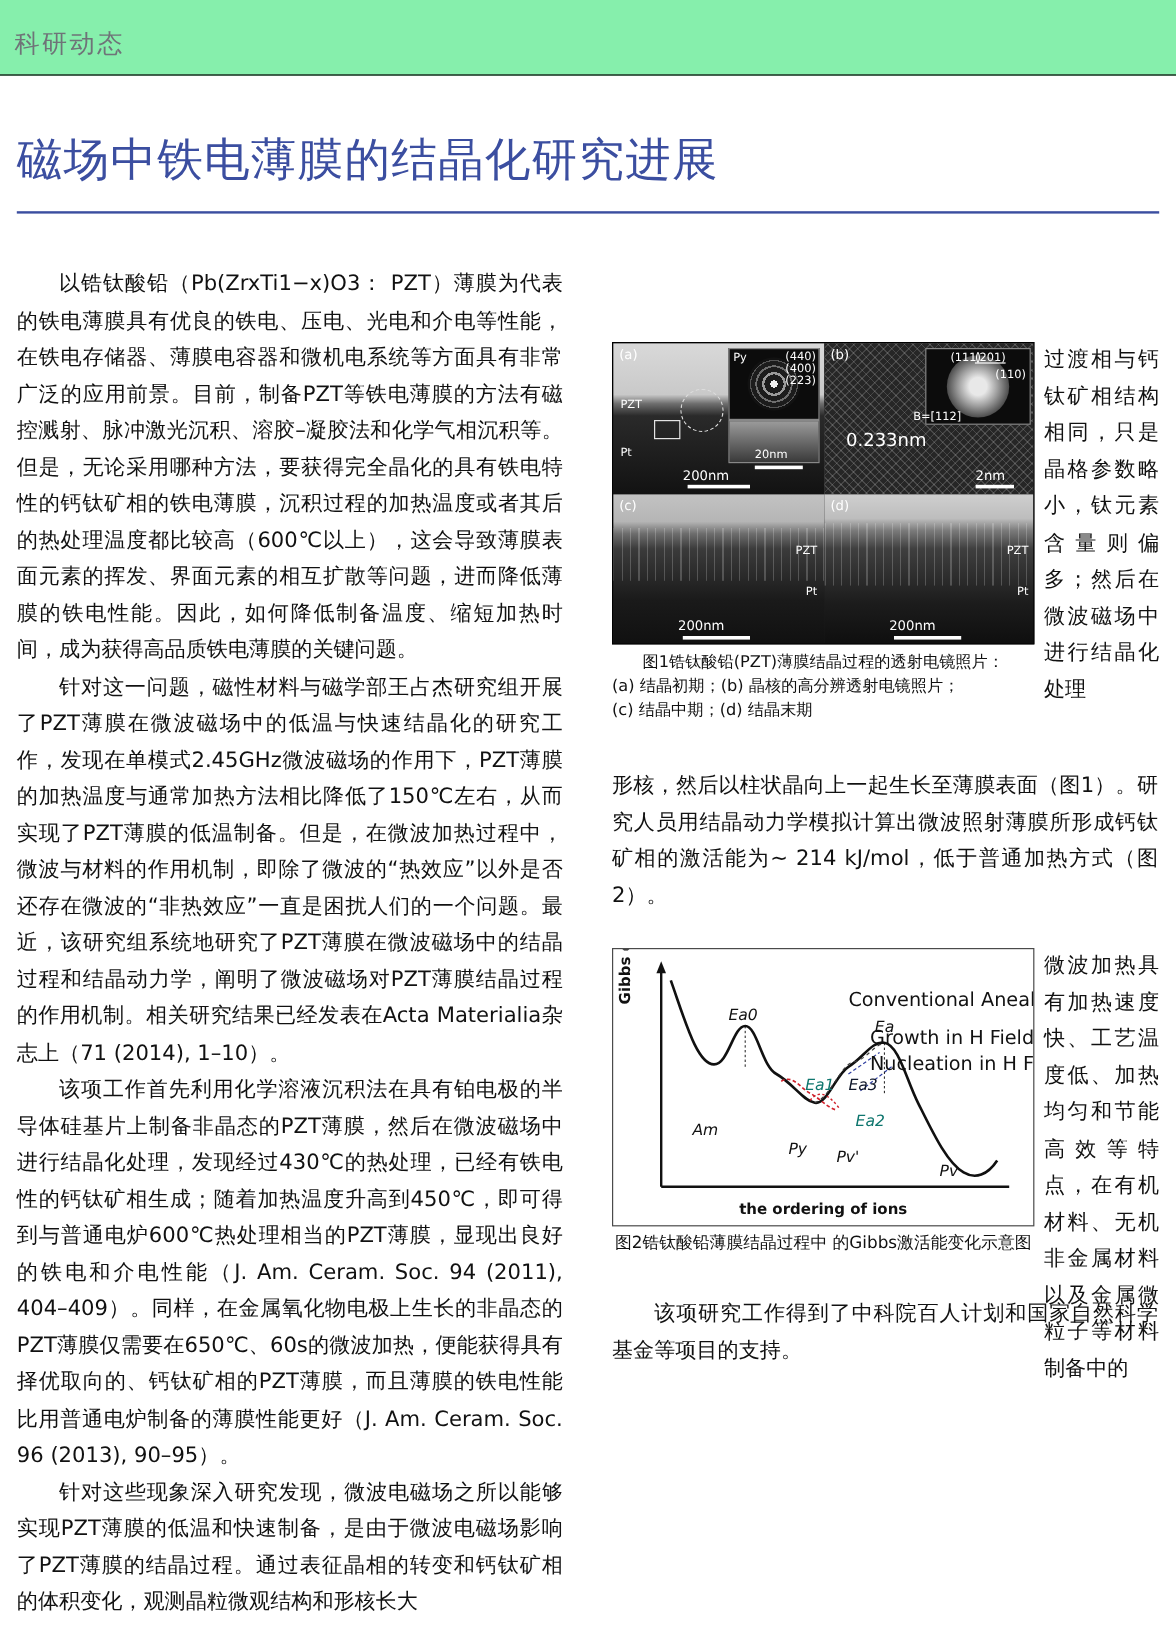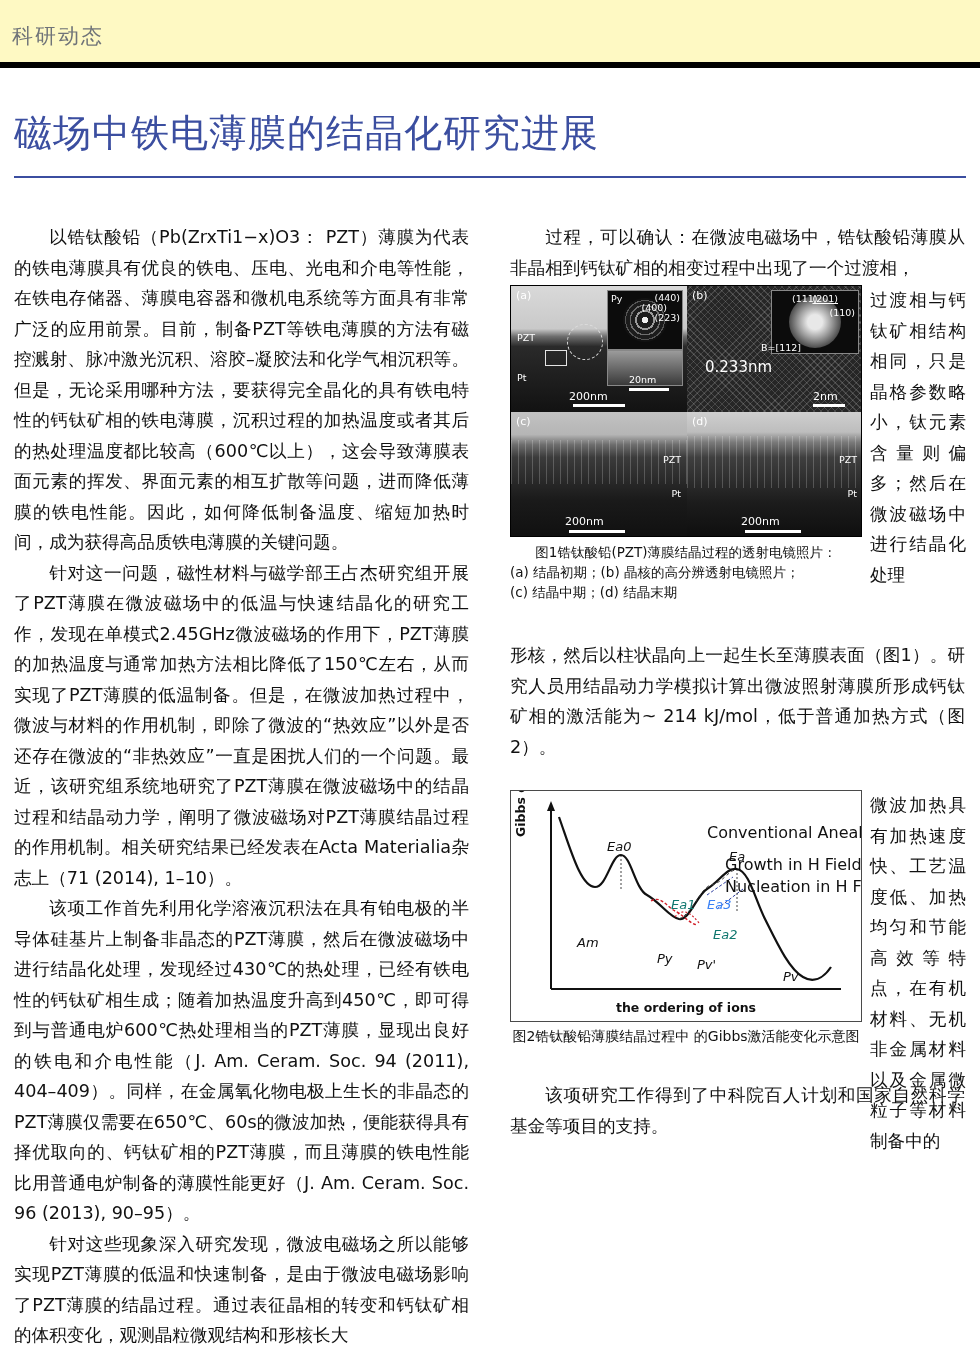--- a/index.html
+++ b/index.html
@@ -20,22 +20,22 @@
     width: 980px;
     height: 1366px;
     box-sizing: border-box;
   }
   
   .header-band {
     position: absolute;
     top: 0; left: 0;
     width: 980px;
     height: 62px;
-    background: #fef9c3;
-    border-bottom: 6px solid #000000;
+    background: #86efac;
+    border-bottom: 1px solid #000000;
   }
   .header-label {
     position: absolute;
     left: 12px;
     top: 22px;
     font-size: 21px;
     letter-spacing: 2px;
     color: #6f7378;
     font-family: "DejaVu Sans", sans-serif;
   }
@@ -236,21 +236,21 @@
     font-family: "DejaVu Sans", sans-serif;
   }
   .ann {
     position: absolute;
     font-size: 16px;
     font-family: "DejaVu Sans", sans-serif;
     white-space: nowrap;
   }
   .ann.big { font-size: 13px; font-style: italic; }
   .ann.red { color: #0f766e; }
-  .ann.blue { color: #3b82f6; }
+  .ann.blue { color: #0f172a; }
 
   
   .rc-top {
     position: absolute;
     left: 510px;
     top: 222px;
     width: 455px;
   }
   .rc-side {
     position: absolute;
@@ -289,38 +289,35 @@
   <div class="doc-title">磁场中铁电薄膜的结晶化研究进展</div>
   <div class="title-rule"></div>
 
   <div class="col col-left">
     <p>以锆钛酸铅（Pb(ZrxTi1−x)O3： PZT）薄膜为代表的铁电薄膜具有优良的铁电、压电、光电和介电等性能，在铁电存储器、薄膜电容器和微机电系统等方面具有非常广泛的应用前景。目前，制备PZT等铁电薄膜的方法有磁控溅射、脉冲激光沉积、溶胶–凝胶法和化学气相沉积等。但是，无论采用哪种方法，要获得完全晶化的具有铁电特性的钙钛矿相的铁电薄膜，沉积过程的加热温度或者其后的热处理温度都比较高（600℃以上），这会导致薄膜表面元素的挥发、界面元素的相互扩散等问题，进而降低薄膜的铁电性能。因此，如何降低制备温度、缩短加热时间，成为获得高品质铁电薄膜的关键问题。</p>
     <p>针对这一问题，磁性材料与磁学部王占杰研究组开展了PZT薄膜在微波磁场中的低温与快速结晶化的研究工作，发现在单模式2.45GHz微波磁场的作用下，PZT薄膜的加热温度与通常加热方法相比降低了150℃左右，从而实现了PZT薄膜的低温制备。但是，在微波加热过程中，微波与材料的作用机制，即除了微波的“热效应”以外是否还存在微波的“非热效应”一直是困扰人们的一个问题。最近，该研究组系统地研究了PZT薄膜在微波磁场中的结晶过程和结晶动力学，阐明了微波磁场对PZT薄膜结晶过程的作用机制。相关研究结果已经发表在Acta Materialia杂志上（71 (2014), 1–10）。</p>
     <p>该项工作首先利用化学溶液沉积法在具有铂电极的半导体硅基片上制备非晶态的PZT薄膜，然后在微波磁场中进行结晶化处理，发现经过430℃的热处理，已经有铁电性的钙钛矿相生成；随着加热温度升高到450℃，即可得到与普通电炉600℃热处理相当的PZT薄膜，显现出良好的铁电和介电性能（J. Am. Ceram. Soc. 94 (2011), 404–409）。同样，在金属氧化物电极上生长的非晶态的PZT薄膜仅需要在650℃、60s的微波加热，便能获得具有择优取向的、钙钛矿相的PZT薄膜，而且薄膜的铁电性能比用普通电炉制备的薄膜性能更好（J. Am. Ceram. Soc. 96 (2013), 90–95）。</p>
     <p>针对这些现象深入研究发现，微波电磁场之所以能够实现PZT薄膜的低温和快速制备，是由于微波电磁场影响了PZT薄膜的结晶过程。通过表征晶相的转变和钙钛矿相的体积变化，观测晶粒微观结构和形核长大</p>
   </div>
 
-  <div class="col rc-top">
-    <p>过程，可以确认：在微波电磁场中，锆钛酸铅薄膜从非晶相到钙钛矿相的相变过程中出现了一个过渡相，</p>
-  </div>
 
   <div class="fig1-box">
     <div class="fig1-img">
 
       <div class="panel pa">
         <div class="panel-tag">(a)</div>
         <div class="lbl" style="left:6px; top:46px;">PZT</div>
         <div class="lbl" style="left:6px; top:86px;">Pt</div>
         <div class="circle-mark" style="left:56px; top:38px; width:34px; height:34px;"></div>
         <div class="rect-mark" style="left:34px; top:64px; width:20px; height:14px;"></div>
         <div class="inset" style="left:96px; top:4px; width:74px; height:58px;">
           <div class="diff-rings"></div>
           <div class="lbl" style="left:3px; top:2px;">Py</div>
           <div class="lbl" style="right:2px; top:1px;">(440)</div>
-          <div class="lbl" style="right:15px; top:11px;">(400)</div>
+          <div class="lbl" style="right:2px; top:11px;">(400)</div>
           <div class="lbl" style="right:2px; top:21px;">(223)</div>
         </div>
         <div class="inset" style="left:96px; top:64px; width:74px; height:34px; background:linear-gradient(180deg,#9b9b9b,#3a3a3a);"></div>
         <div class="scalebar" style="left:118px; top:102px; width:40px;"></div>
         <div class="lbl" style="left:118px; top:88px;">20nm</div>
         <div class="scalebar" style="left:62px; top:118px; width:52px;"></div>
         <div class="lbl" style="left:58px; top:104px; font-size:11px;">200nm</div>
       </div>
 
       <div class="panel pb">

